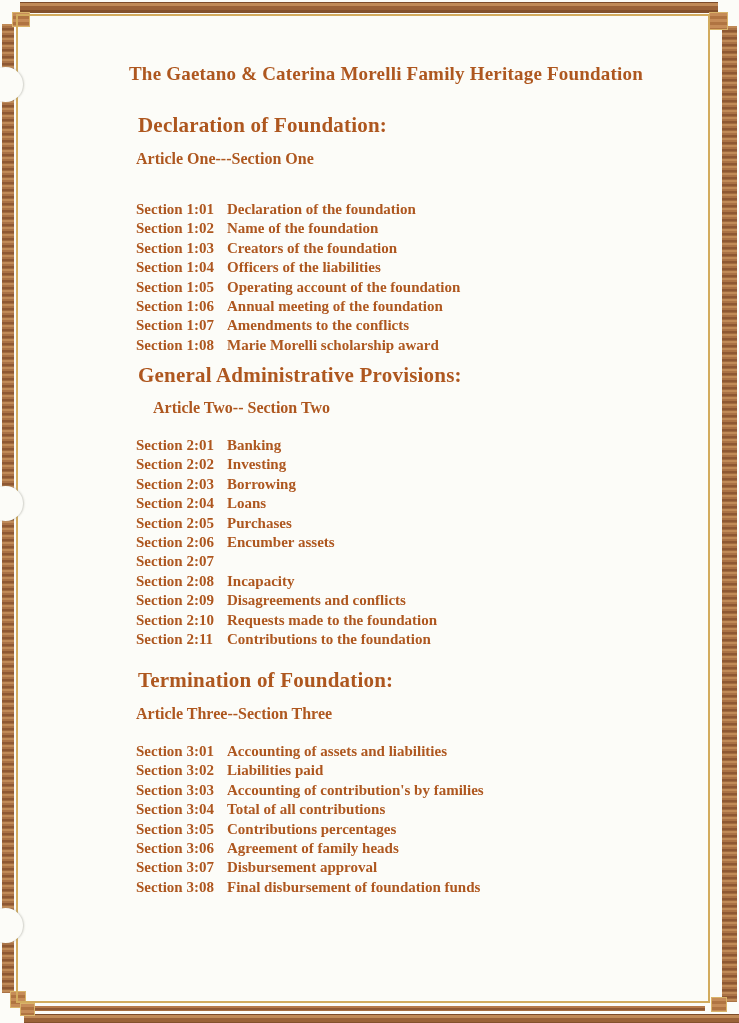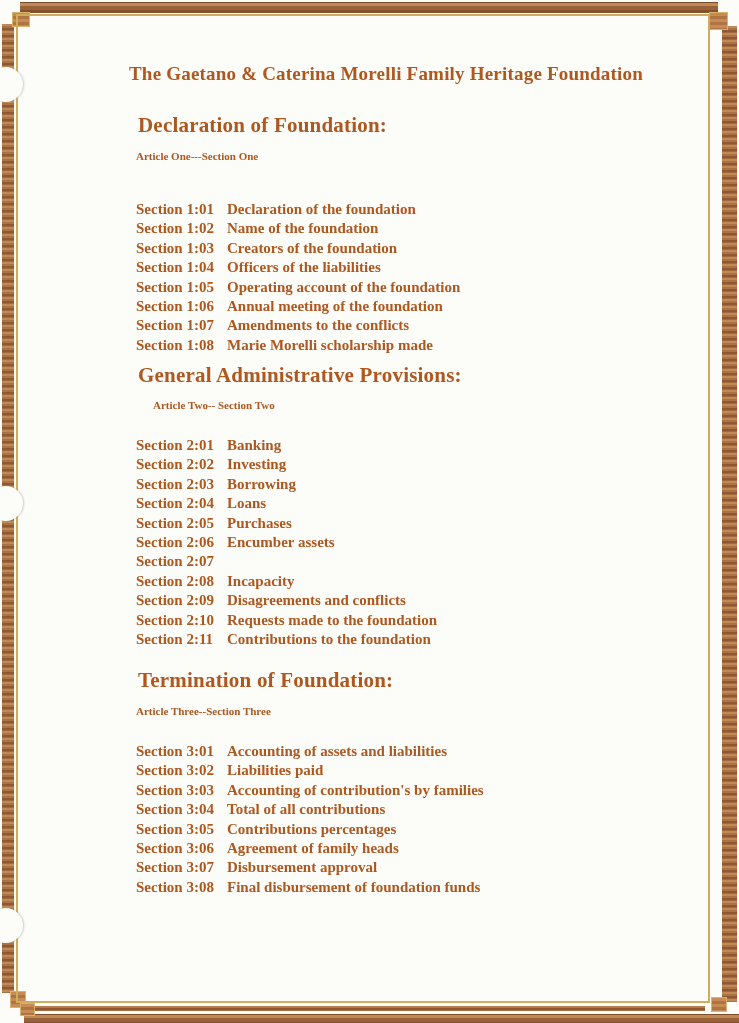--- a/index.html
+++ b/index.html
@@ -39,21 +39,21 @@
     position:absolute;left:-12px;width:35px;height:35px;border-radius:50%;
     background:#fcfcf8;box-shadow:1px 0 2px rgba(150,150,140,.45);
   }
   .hole-1{top:67px;}
   .hole-2{top:486px;}
   .hole-3{top:908px;}
   
   .ink{color:#ae571f;font-weight:bold;}
   .doc-title{position:absolute;left:129px;top:63px;font-size:19px;letter-spacing:.2px;white-space:nowrap;}
   .sec-heading{position:absolute;left:138px;font-size:21px;letter-spacing:.2px;white-space:nowrap;}
-  .sec-article{position:absolute;left:136px;font-size:11px;white-space:nowrap;}
+  .sec-article{position:absolute;left:136px;font-size:16px;white-space:nowrap;}
   .toc-list{position:absolute;left:136px;font-size:15px;}
   .toc-row{display:grid;grid-template-columns:91px auto;line-height:19.4px;white-space:nowrap;}
   .h1{top:113px;} .a1{top:150px;} .l1{top:200px;}
   .h2{top:363px;} .a2{top:399px;margin-left:17px;} .l2{top:436px;}
   .h3{top:668px;} .a3{top:705px;} .l3{top:742px;}
 </style>
 </head>
 <body>
 
 <div class="page">
@@ -101,21 +101,21 @@
     <div class="toc-row">
         <span>Section 1:06</span>
         <span>Annual meeting of the foundation</span>
       </div>
     <div class="toc-row">
         <span>Section 1:07</span>
         <span>Amendments to the conflicts</span>
       </div>
     <div class="toc-row">
         <span>Section 1:08</span>
-        <span>Marie Morelli scholarship made</span>
+        <span>Marie Morelli scholarship award</span>
       </div>
   </div>
 
   <div class="sec-heading ink h2">General Administrative Provisions:</div>
   <div class="sec-article ink a2">Article Two-- Section Two</div>
   <div class="toc-list ink l2">
     <div class="toc-row">
         <span>Section 2:01</span>
         <span>Banking</span>
       </div>

